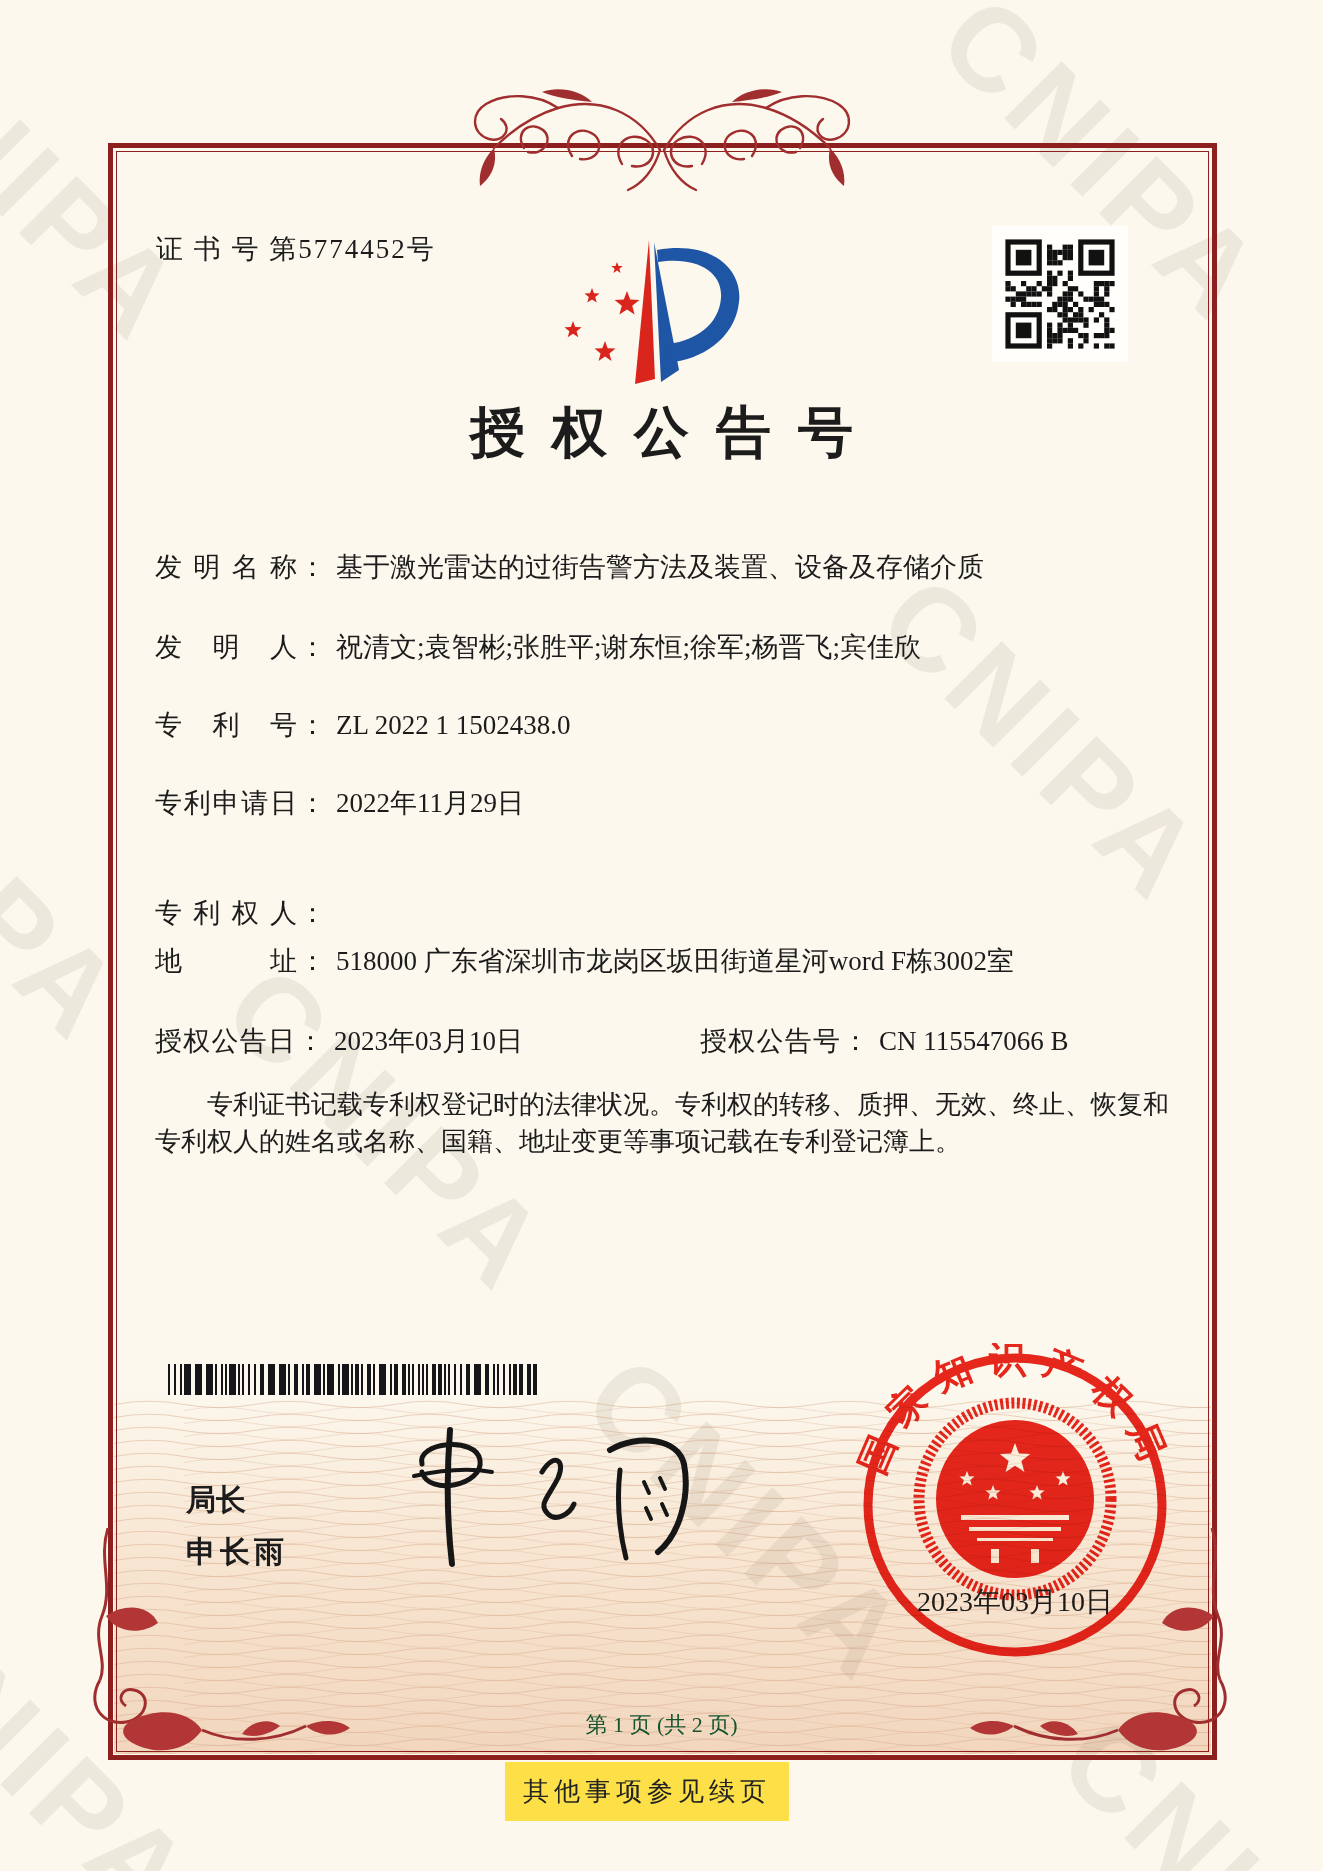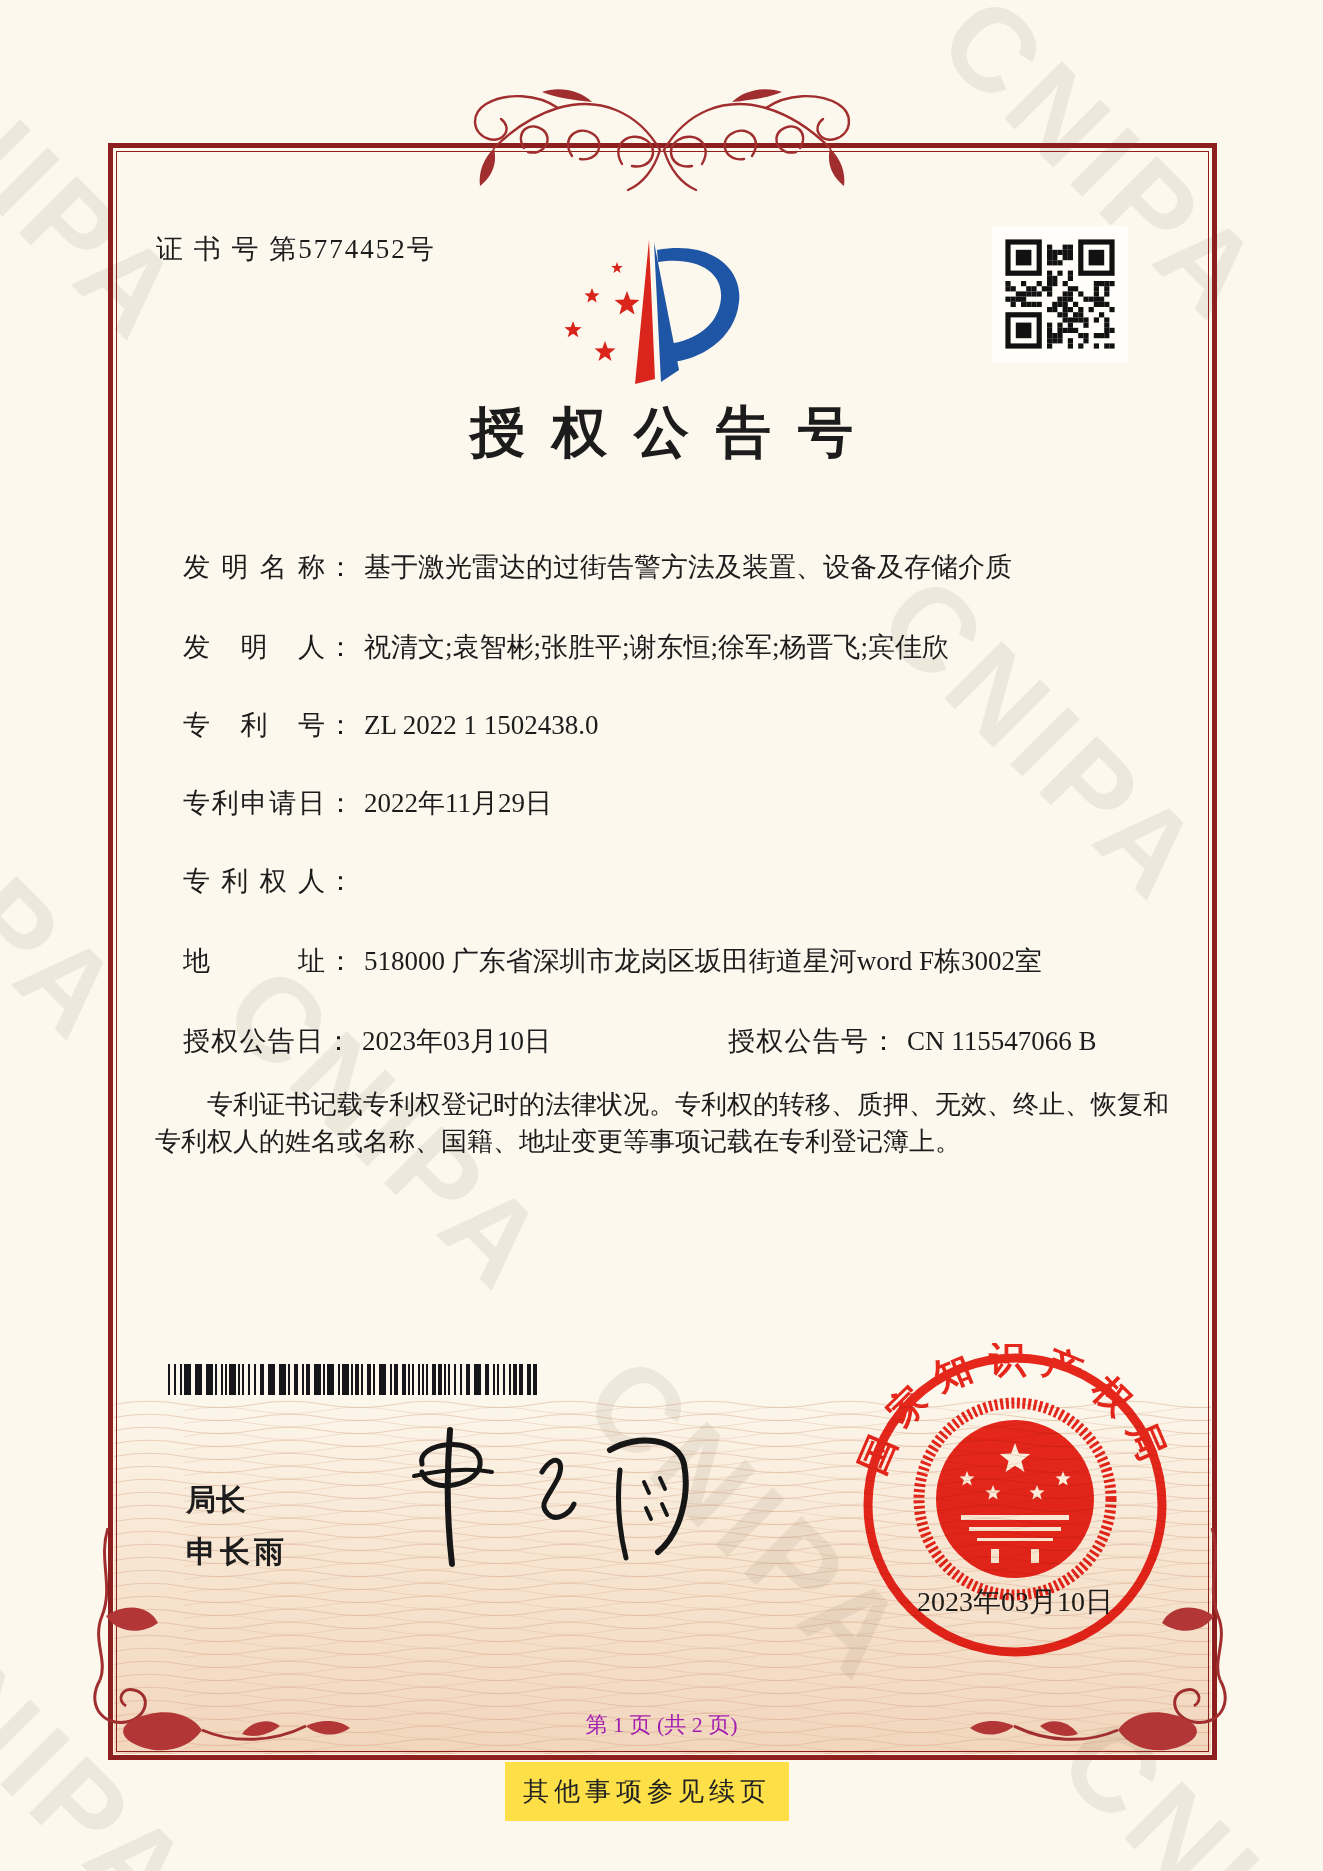--- a/index.html
+++ b/index.html
@@ -29,40 +29,40 @@
   .frame-inner{position:absolute;inset:3px;border:1px solid #8e1f1f;}
   .ornament{z-index:3;pointer-events:none;}
   
   .cert-number{left:156px;top:231px;font-size:27px;letter-spacing:2px;z-index:4;text-align:right;}
   .qr-box{left:992px;top:226px;width:136px;height:136px;background:#fffefb;z-index:4;}
   .logo{left:545px;top:236px;z-index:4;}
   .doc-title{
     left:0;top:396px;width:1323px;text-align:center;z-index:4;
     font-size:55px;font-weight:bold;letter-spacing:27px;text-indent:27px;
   }
-  .frow{position:absolute;left:155px;display:flex;z-index:4;font-size:27px;line-height:34px;margin-left:28px;}
+  .frow{position:absolute;left:155px;display:flex;z-index:4;font-size:27px;line-height:34px;}
   .flabel{
     display:inline-block;width:142px;
     text-align:justify;text-align-last:justify;
     flex:none;
   }
   .fcolon{flex:none;padding:0 10px 0 2px;}
   .fvalue{flex:none;max-width:820px;}
   
   .body-text{left:155px;top:1086px;width:1035px;z-index:4;font-size:26px;line-height:37px;}
   .body-text p{margin:0 0 11px 0;text-indent:2em;}
   
   .barcode{left:166px;top:1364px;z-index:4;}
   .signer-title{left:186px;top:1480px;z-index:4;
     font-family:"Liberation Sans","DejaVu Sans",sans-serif;font-weight:bold;font-size:30px;}
   .signer-name{left:186px;top:1532px;z-index:4;
     font-family:"Liberation Sans","DejaVu Sans",sans-serif;font-weight:bold;font-size:30px;letter-spacing:4px;}
   .signature{left:392px;top:1412px;z-index:4;}
   .seal{left:853px;top:1343px;z-index:5;mix-blend-mode:multiply;}
-  .page-footer{left:0;top:1710px;width:1323px;text-align:center;z-index:4;font-size:22px;color:#a21caf;}
+  .page-footer{left:0;top:1710px;width:1323px;text-align:center;z-index:4;font-size:22px;color:#14532d;}
   .continuation{
     left:505px;top:1762px;z-index:4;background:#fde047;
     padding:12px 18px;font-size:26px;letter-spacing:5px;color:#222;
   }
 </style>
 </head>
 <body>
 
 <div class="wm" style="left:-70px;top:-10px">CNIPA</div>
 <div class="wm" style="left:1010px;top:-30px">CNIPA</div>
@@ -295,21 +295,21 @@
 <div class="frow" style="top:708px">
   <span class="flabel">专利号</span>
     <span class="fcolon">：</span>
   <span class="fvalue">ZL 2022 1 1502438.0</span>
 </div>
 <div class="frow" style="top:786px">
   <span class="flabel">专利申请日</span>
     <span class="fcolon">：</span>
   <span class="fvalue">2022年11月29日</span>
 </div>
-<div class="frow" style="top:864px">
+<div class="frow" style="top:896px">
   <span class="flabel">专利权人</span>
     <span class="fcolon">：</span>
 </div>
 <div class="frow" style="top:944px">
   <span class="flabel">地址</span>
     <span class="fcolon">：</span>
   <span class="fvalue" style="width:810px">518000 广东省深圳市龙岗区坂田街道星河word F栋3002室</span>
 </div>
 <div class="frow" style="top:1024px;width:1035px">
   <span class="flabel" style="width:140px">授权公告日</span>

